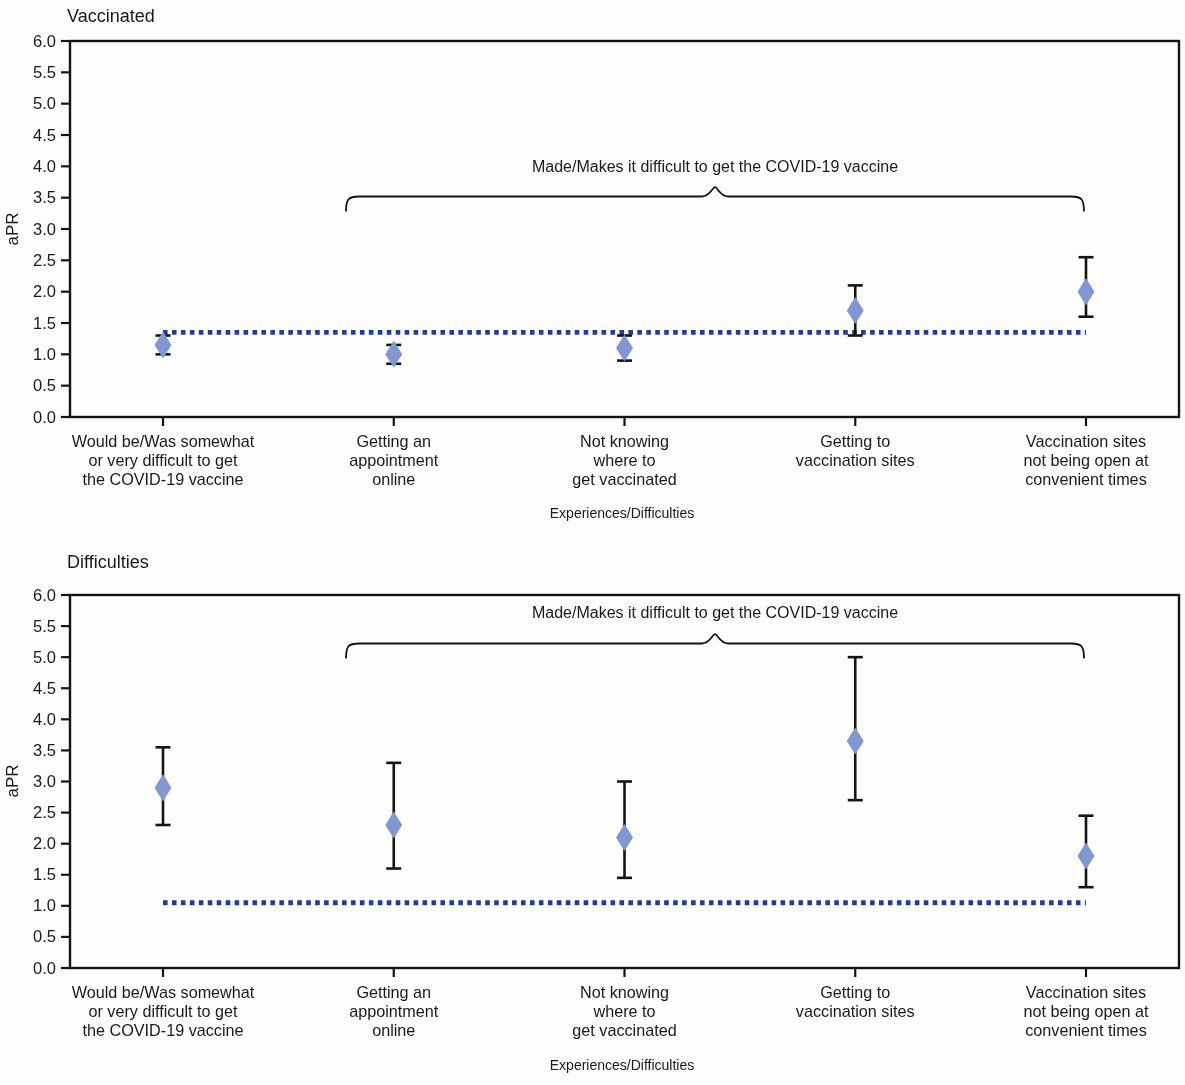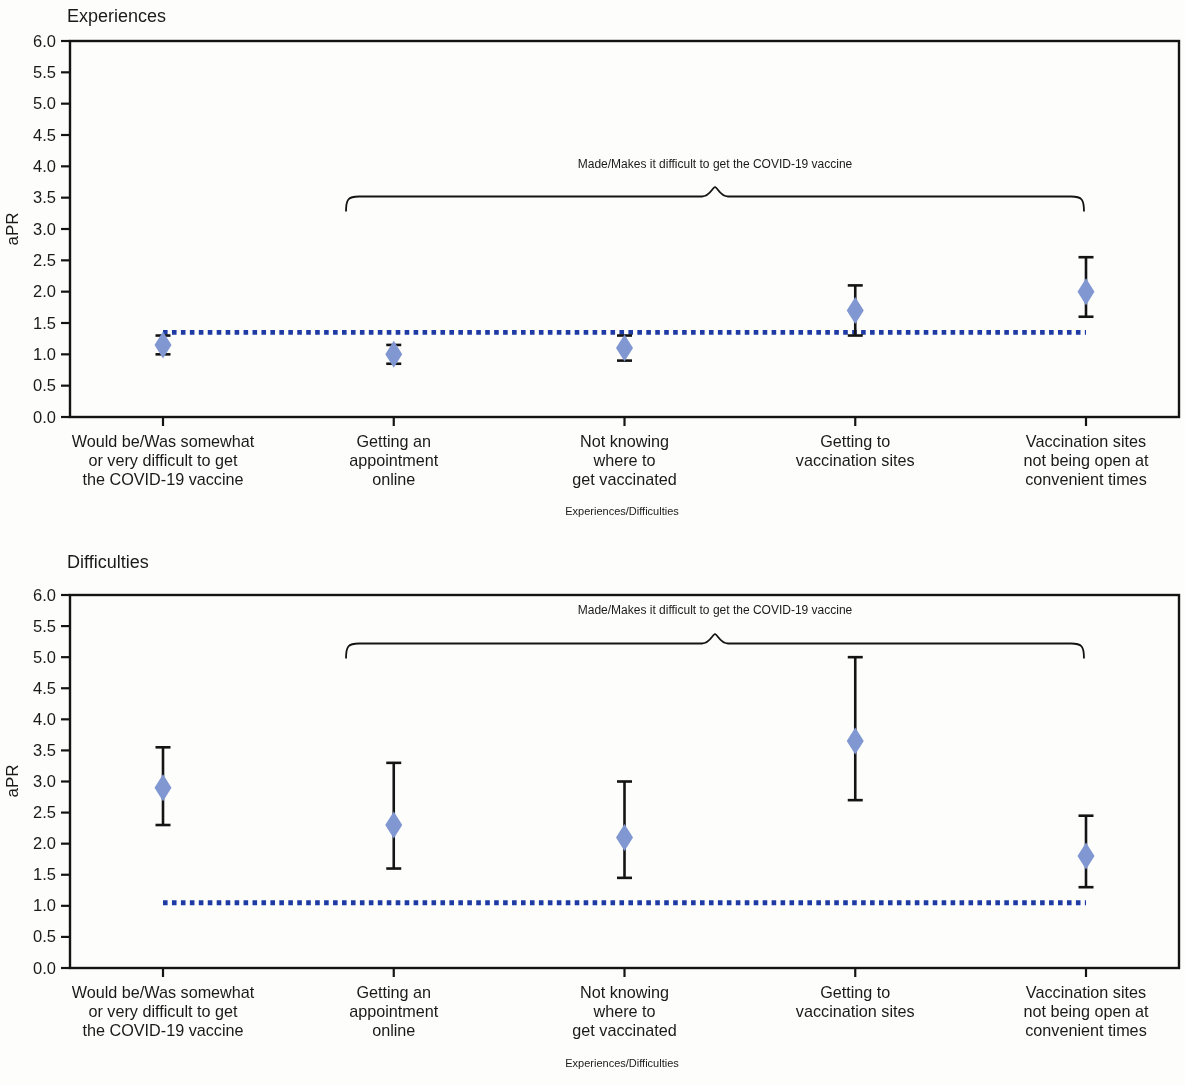--- a/index.html
+++ b/index.html
@@ -9,22 +9,22 @@
     background:#fdfdfc;
     font-family:"Liberation Sans",sans-serif;
     color:#1a1a1a;
     overflow:hidden;
   }
   .figure svg{position:absolute;left:0;top:0;}
   svg text{font-family:"Liberation Sans",sans-serif;}
   .overlay{position:absolute;white-space:nowrap;line-height:1.15;}
   .panel-title{font-size:18px;}
   .ylabel{font-size:17px;transform:translate(-50%,-50%) rotate(-90deg);}
-  .xlabel{font-size:11px;transform:translateX(-50%);text-align:center;}
-  .anno{font-size:12px;transform:translateX(-50%);}
+  .xlabel{font-size:14px;transform:translateX(-50%);text-align:center;}
+  .anno{font-size:16px;transform:translateX(-50%);}
 </style>
 </head>
 <body>
 
 <div class="figure">
 
   <svg id="chart-svg" width="1185" height="1085" viewBox="0 0 1185 1085">
     <g id="panel-g-0">
         <rect x="70" y="41" width="1109" height="376" fill="none" stroke="#141414" stroke-width="2.4"></rect>
         <line x1="61" y1="417" x2="70" y2="417" stroke="#141414" stroke-width="2.2"></line>
@@ -160,21 +160,21 @@
         <line x1="847.75" y1="800.15" x2="862.75" y2="800.15" stroke="#141414" stroke-width="2.6"></line>
         <polygon points="855.25,727.5916666666667 863.75,741.0916666666667 855.25,754.5916666666667 846.75,741.0916666666667" fill="#8097d2"></polygon>
         <line x1="1086" y1="887.1833333333333" x2="1086" y2="815.6916666666666" stroke="#141414" stroke-width="2.6"></line>
         <line x1="1078.5" y1="815.6916666666666" x2="1093.5" y2="815.6916666666666" stroke="#141414" stroke-width="2.6"></line>
         <line x1="1078.5" y1="887.1833333333333" x2="1093.5" y2="887.1833333333333" stroke="#141414" stroke-width="2.6"></line>
         <polygon points="1086,842.6 1094.5,856.1 1086,869.6 1077.5,856.1" fill="#8097d2"></polygon>
         <path d="M 346 658.5 C 346 646.5 348 643.5 359 643.5 L 702 643.5 C 710 643.5 712 635 715 634 C 718 635 720 643.5 728 643.5 L 1071 643.5 C 1082 643.5 1084 646.5 1084 658.5" fill="none" stroke="#141414" stroke-width="1.8"></path>
       </g>
   </svg>
 
-  <div class="overlay panel-title" style="left:67px;top:6px;">Experiences</div>
+  <div class="overlay panel-title" style="left:67px;top:6px;">Vaccinated</div>
   <div class="overlay panel-title" style="left:67px;top:552px;">Difficulties</div>
 
   <div class="overlay ylabel" style="left:13px;top:229px;">aPR</div>
   <div class="overlay ylabel" style="left:13px;top:781px;">aPR</div>
 
   <div class="overlay anno" style="left:715px;top:158px;">Made/Makes it difficult to get the COVID-19 vaccine</div>
   <div class="overlay anno" style="left:715px;top:604px;">Made/Makes it difficult to get the COVID-19 vaccine</div>
 
   <div class="overlay xlabel" style="left:622px;top:505px;">Experiences/Difficulties</div>
   <div class="overlay xlabel" style="left:622px;top:1057px;">Experiences/Difficulties</div>

